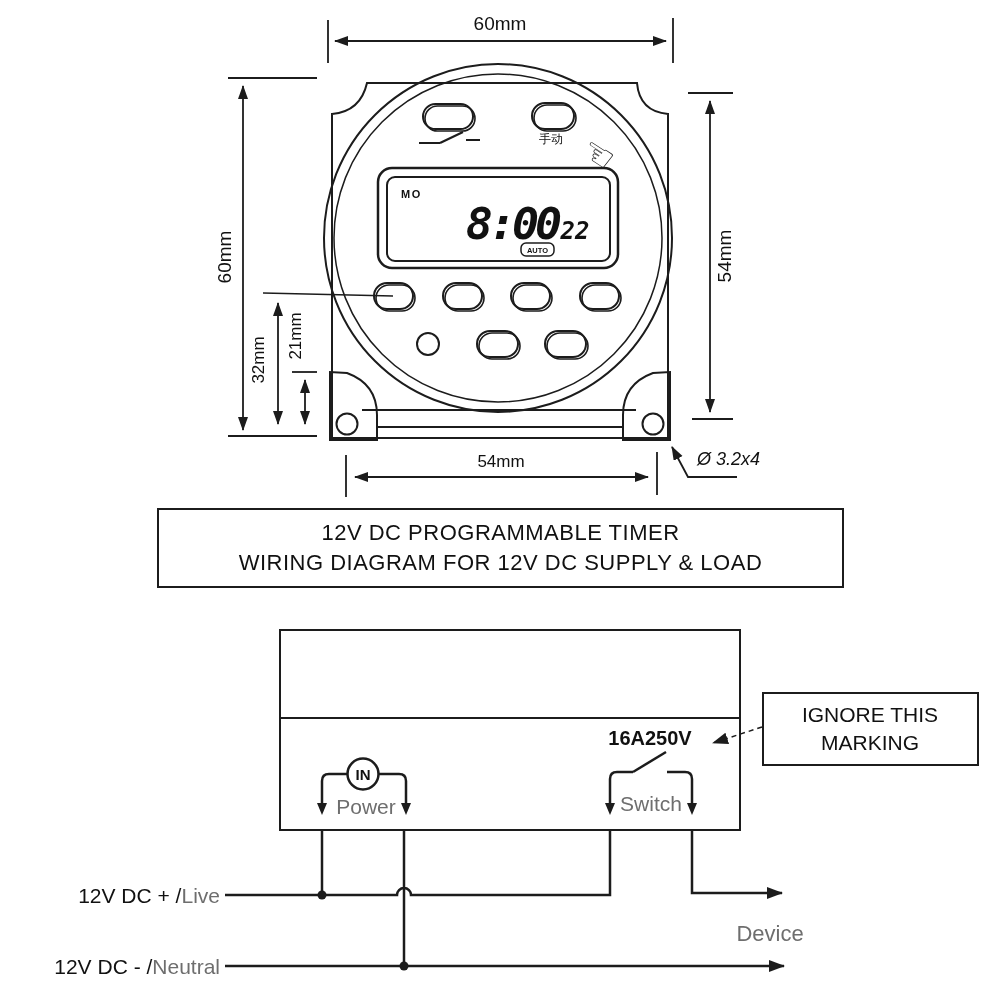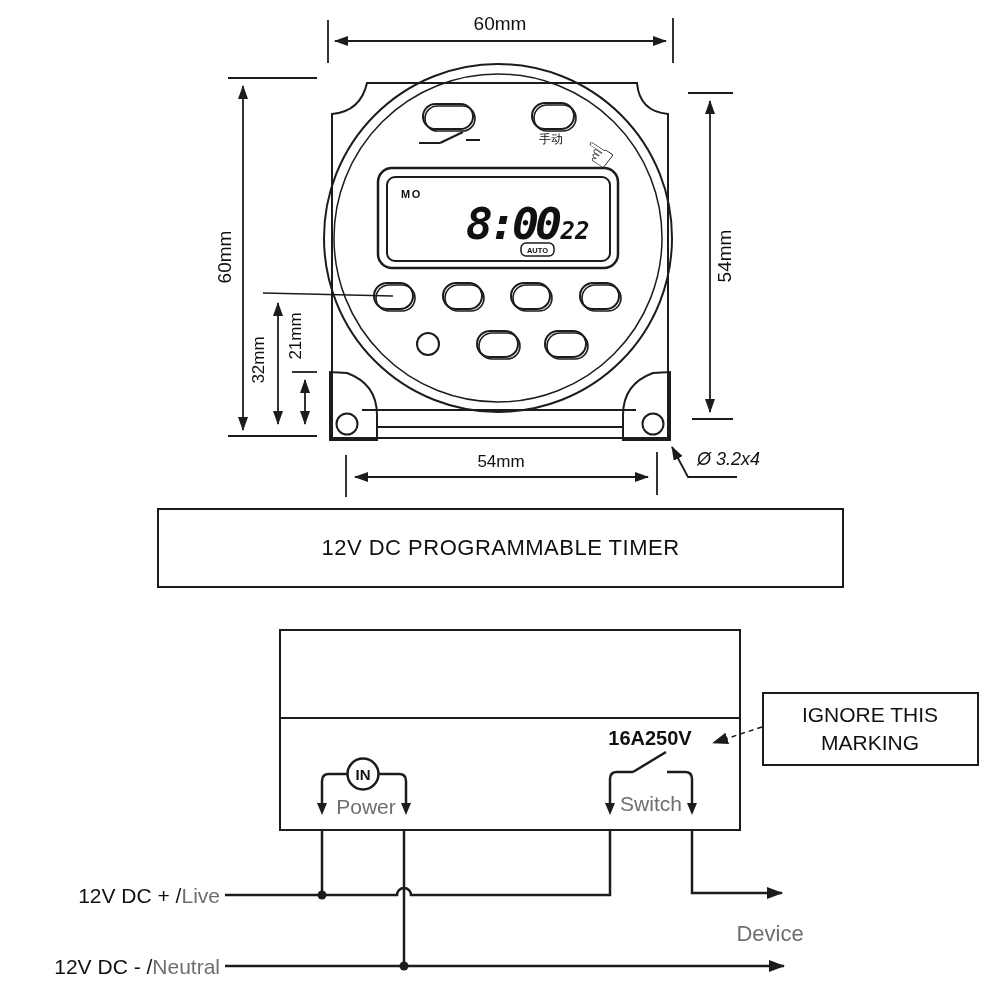--- a/index.html
+++ b/index.html
@@ -136,20 +136,21 @@
     </g>
 
     <g>
       <path class="ln" stroke-width="1.8" d="M 737,477 H 688 L 672,447" marker-end="url(#ah)"></path>
       <text class="dimtxt" x="697" y="465" font-size="18" font-style="italic">Ø 3.2x4</text>
     </g>
   </svg>
 
   <div id="title-box">
     <span>12V DC PROGRAMMABLE TIMER</span>
+    <span>WIRING DIAGRAM FOR 12V DC SUPPLY &amp; LOAD</span>
   </div>
 
   <svg id="wiring-svg" width="1000" height="500" viewBox="0 0 1000 500">
     <defs>
       <marker id="ah2" markerWidth="17" markerHeight="13" refX="15" refY="6" orient="auto-start-reverse" markerUnits="userSpaceOnUse">
         <path d="M0,0 L16,6 L0,12 Z" fill="#1c1c1c"></path>
       </marker>
     </defs>
 
     <rect x="280" y="130" width="460" height="200" fill="none" class="ln" stroke-width="2"></rect>

